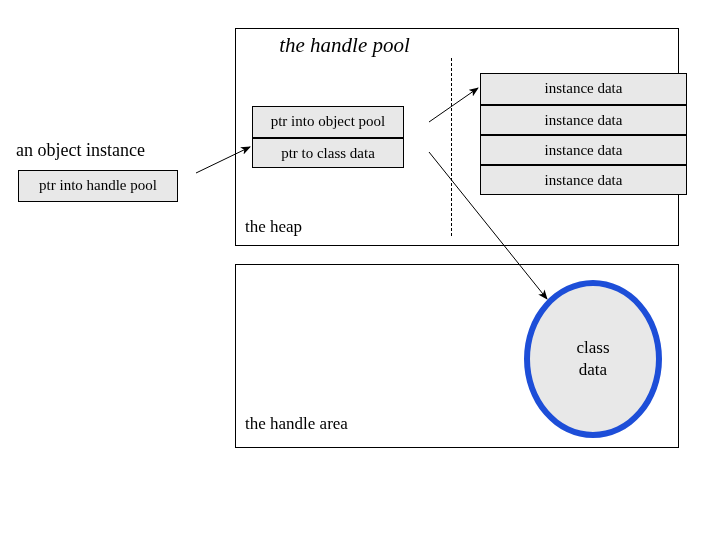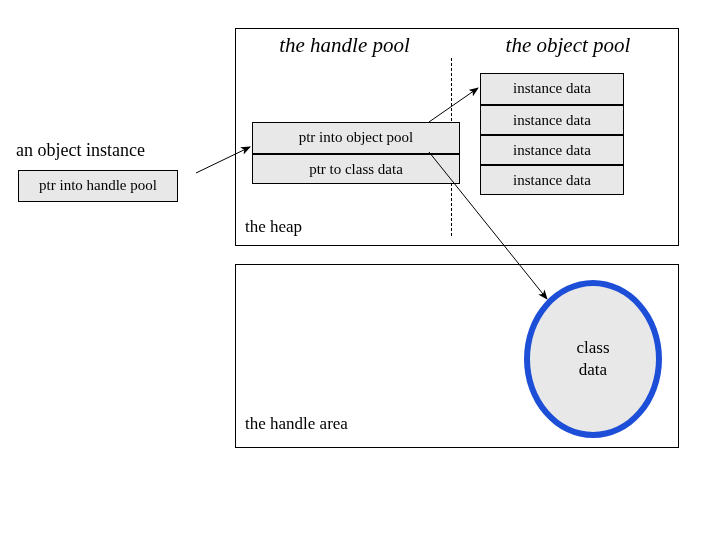--- a/index.html
+++ b/index.html
@@ -76,22 +76,22 @@
     line-height: 28px;
     text-align: center;
     font-size: 15px;
     white-space: nowrap;
     background: #e8e8e8;
   }
   .cell + .cell {
     border-top: 2px solid #000000;
   }
 
-  #handle-record  { left: 252px; top: 106px; width: 208px; margin-top: 16px; }
-  #object-record  { left: 480px; top: 73px;  width: 144px; }
+  #handle-record  { left: 252px; top: 106px; width: 152px; }
+  #object-record  { left: 480px; top: 73px;  width: 207px; }
 
   
   #object-reference-label {
     position: absolute;
     left: 16px;
     top: 141px;
     font-size: 18px;
     line-height: 18px;
     white-space: nowrap;
   }
@@ -139,21 +139,20 @@
 </style>
 </head>
 <body>
 
 <div id="canvas">
 
   <div class="region" id="heap-region"></div>
 
   <div class="pool-title" id="handle-pool-title">the handle pool</div>
 
-  <div class="pool-title" id="object-pool-title">the object pool</div>
 
   <div id="pool-divider"></div>
 
   <div class="cell-stack" id="handle-record">
     <div class="cell">ptr into object pool</div>
     <div class="cell">ptr to class data</div>
   </div>
 
   <div class="cell-stack" id="object-record">
     <div class="cell">instance data</div>

